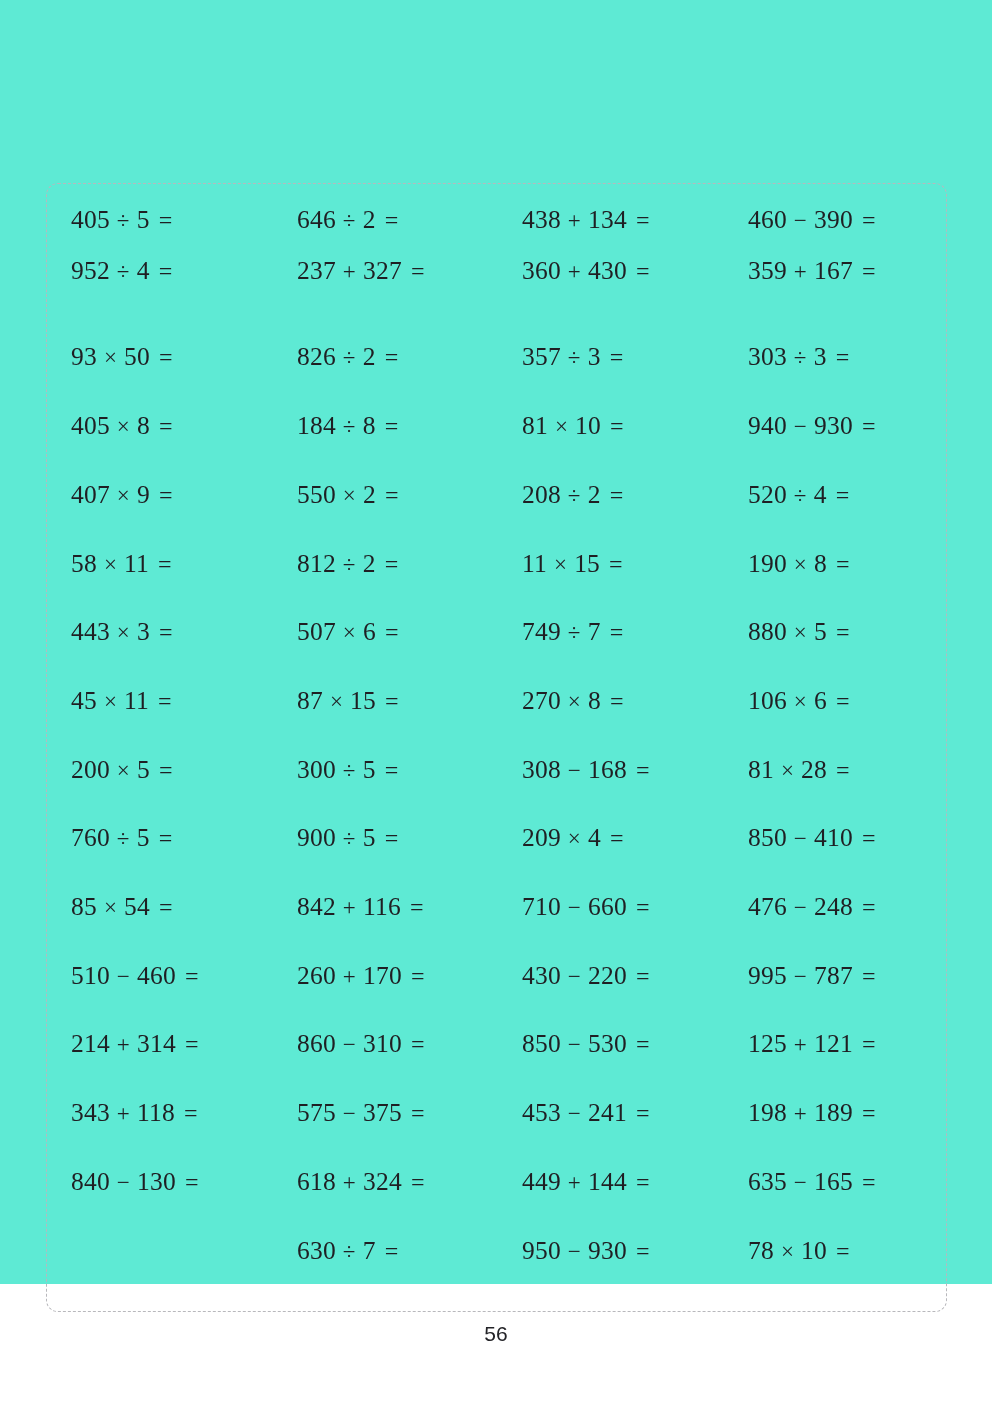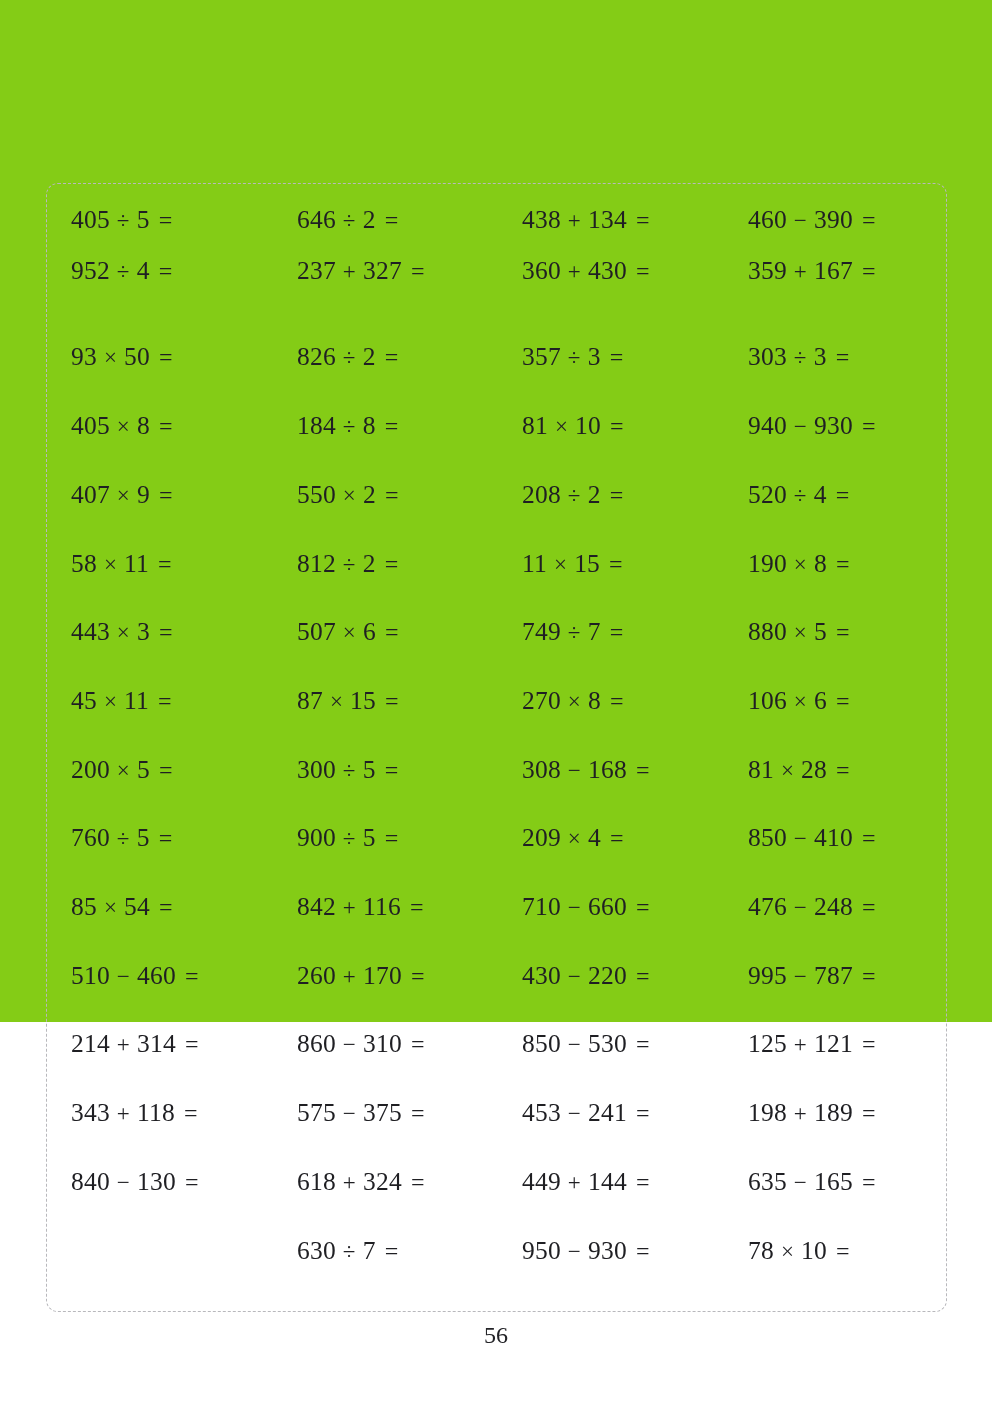--- a/index.html
+++ b/index.html
@@ -15,22 +15,22 @@
     overflow: hidden;
     font-family: "Liberation Serif", "DejaVu Serif", serif;
     color: #1a1a1a;
   }
 
   #worksheet-page {
     position: absolute;
     left: 0;
     top: 0;
     width: 992px;
-    height: 1022px;
-    background: #84cc16;
+    height: 1284px;
+    background: #5eead4;
   }
 
   
   #problem-frame {
     position: absolute;
     left: 46px;
     top: 183px;
     width: 901px;
     height: 1129px;
     box-sizing: border-box;
@@ -86,22 +86,22 @@
   .col-1 { left: 250px; }
   .col-2 { left: 475px; }
   .col-3 { left: 701px; }
 
   #page-number {
     position: absolute;
     left: 0;
     top: 1322px;
     width: 992px;
     text-align: center;
-    font-size: 24px;
-    font-family: Liberation Serif, serif;
+    font-size: 21px;
+    font-family: Liberation Sans, sans-serif;
     color: #232327;
   }
 </style>
 </head>
 <body>
 
 <div id="worksheet-page">
 
   <div id="problem-frame">
     <div id="problem-grid">

